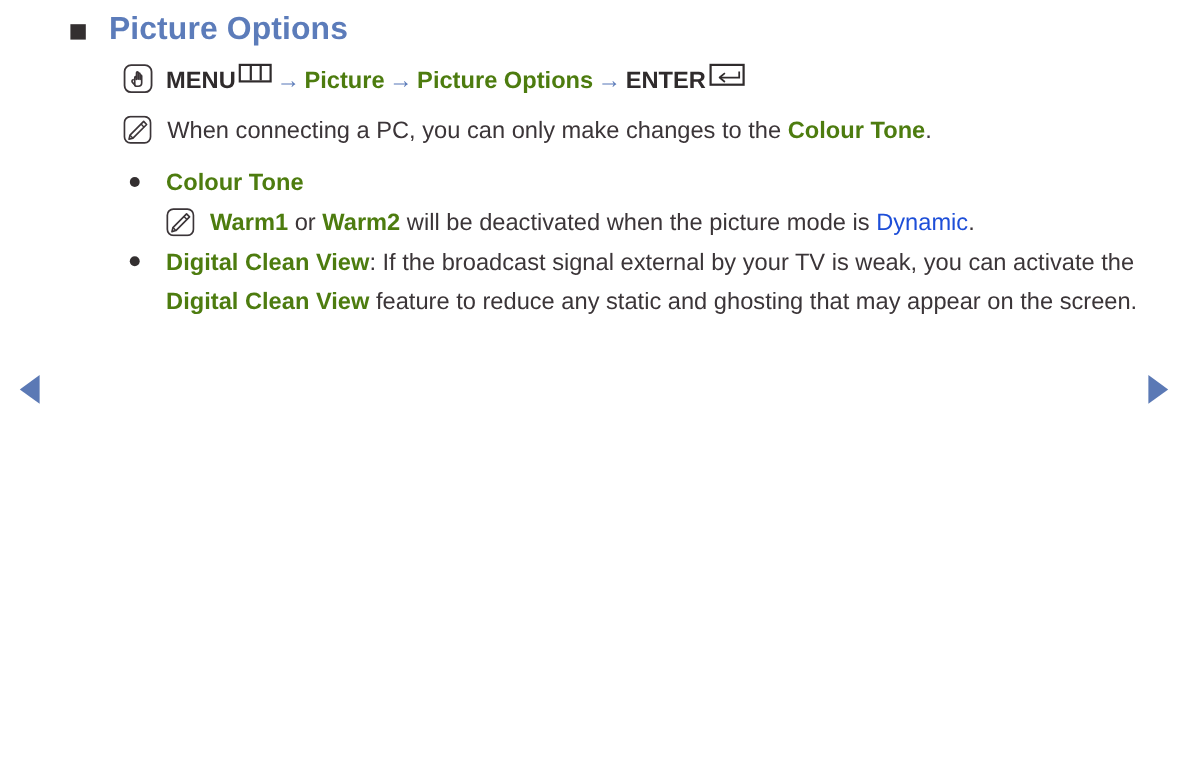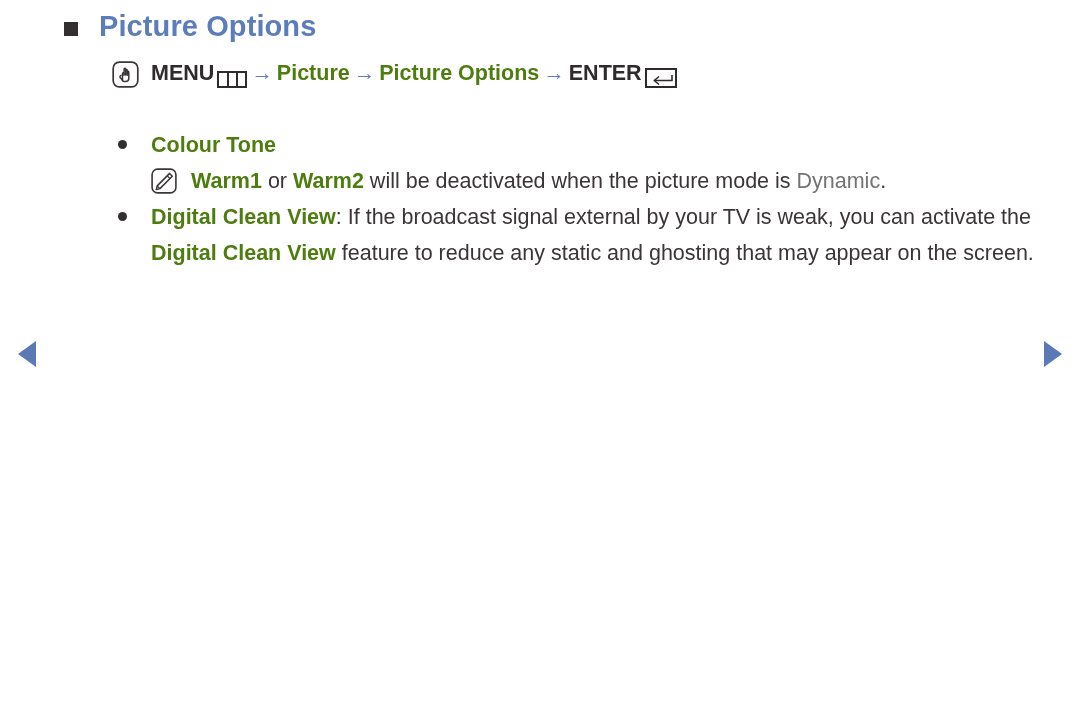--- a/index.html
+++ b/index.html
@@ -53,28 +53,28 @@
     line-height:1;
   }
 
   
   .content { position:absolute; left:112px; top:58px; width:930px; }
 
   
   .menu-path {
     font-size:21.5px;
     line-height:30px;
-    margin-bottom:19px;
+    margin-bottom:4px;
     display:flex;
-    align-items:flex-end;
+    align-items:flex-start;
   }
   .menu-path .txt { white-space:pre; }
   .b-bold { font-weight:bold; color:#2f2b2c; }
   .blue-bold { font-weight:bold; color:#4d7c0f; }
-  .blue { color:#737373;margin-top:45px; }
+  .blue { color:#1d4ed8;margin-top:45px; }
   .arrow-sep { color:#5c7cba; padding:0 4px; font-weight:normal; }
 
   
   .icon-hand {
     width:27px; height:27px;
     flex:none;
     margin-right:12px;
     position:relative;
     top:0px;
   }
@@ -182,20 +182,31 @@
       <span class="enter-key">
         <svg width="26" height="16" viewBox="0 0 26 16">
           <path d="M22 3 L22 8.5 L5 8.5" fill="none" stroke="#2f2b2c" stroke-width="1.6"></path>
           <path d="M9 4.5 L4.2 8.5 L9 12.5" fill="none" stroke="#2f2b2c" stroke-width="1.6" stroke-linejoin="round"></path>
         </svg>
       </span>
     </div>
 
     <div class="gap-s"></div>
 
+    <div class="note-row">
+      <span class="icon-note">
+        <svg width="26" height="26" viewBox="0 0 26 26">
+          <rect x="1.1" y="1.1" width="23.8" height="23.8" rx="5.5" ry="5.5" fill="none" stroke="#3b3538" stroke-width="1.6"></rect>
+          <path d="M18.6 5.4 L6.2 17.9 L5.3 21.6 L8.9 20.6 L21.3 8.2 Z" fill="none" stroke="#3b3538" stroke-width="1.5" stroke-linejoin="round"></path>
+          <path d="M6.2 17.9 L8.9 20.6" fill="none" stroke="#3b3538" stroke-width="1.3"></path>
+          <path d="M16.2 7.8 L19.0 10.6" fill="none" stroke="#3b3538" stroke-width="1.3"></path>
+        </svg>
+      </span>
+      <span class="note-text"><span>When connecting a PC, you can only make changes to the </span><span class="blue-bold">Colour Tone</span><span>.</span></span>
+    </div>
 
     <div class="gap-m"></div>
 
     <div class="bullet-row">
       <span class="dot"></span>
       <span class="bullet-text"><span class="blue-bold">Colour Tone</span></span>
     </div>
 
     <div class="note-row sub-indent">
       <span class="icon-note">

